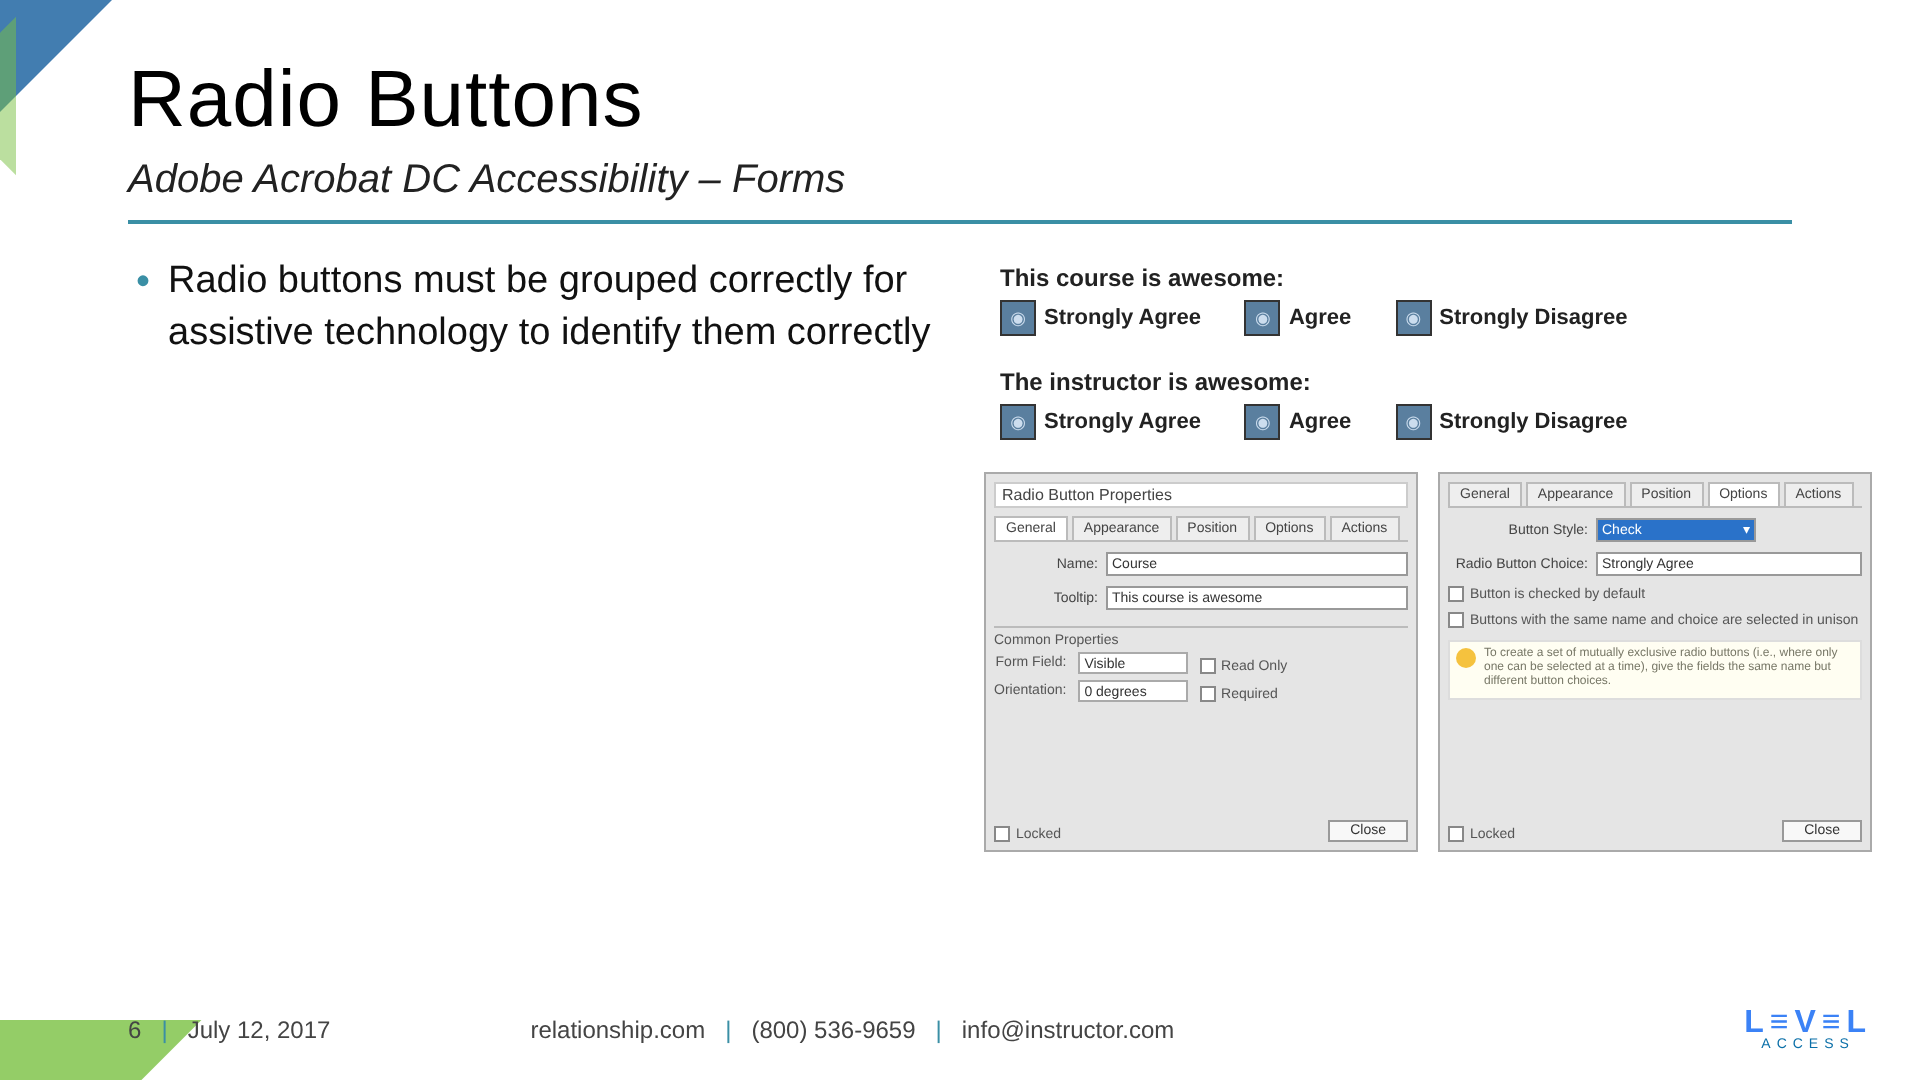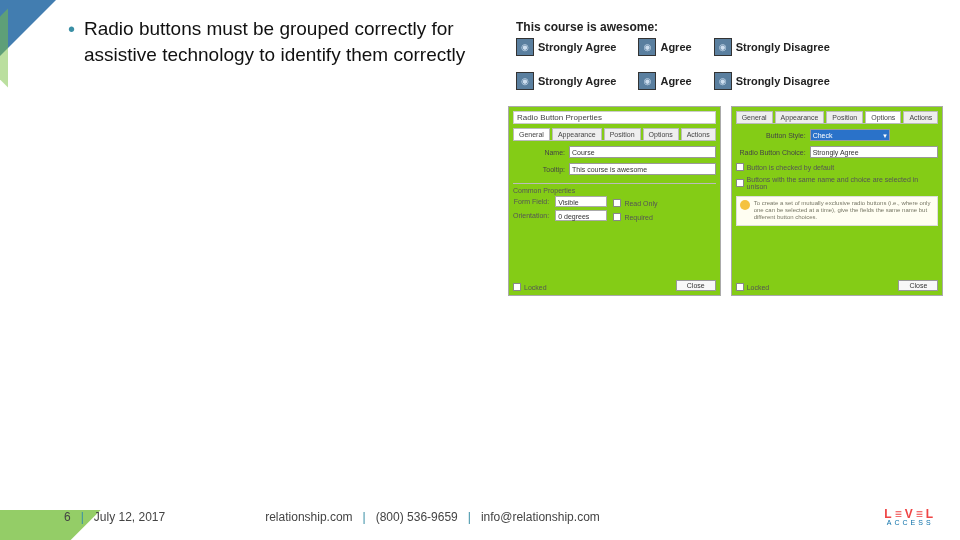--- a/index.html
+++ b/index.html
@@ -6,34 +6,34 @@
   html, body { width: 960px; height: 540px; font-family: Arial, Helvetica, sans-serif; background: #fff; overflow: hidden; }
   .slide { position: relative; width: 960px; height: 540px; }
   .deco-tl, .deco-bl { position: absolute; width: 0; height: 0; }
   .deco-tl { top: 0; left: 0; border-left: 28px solid #2e6fa8; border-right: 28px solid transparent; border-top: 28px solid #2e6fa8; border-bottom: 28px solid transparent; opacity: .9; }
   .deco-tl2 { position:absolute; top:20px; left:-20px; width:0;height:0; border-left: 28px solid #7ac142; border-right: 28px solid transparent; border-top: 28px solid transparent; border-bottom: 28px solid #7ac142; transform: rotate(45deg); opacity:.5;}
   .deco-bl { bottom: -20px; left: -20px; border-left: 50px solid transparent; border-right: 50px solid #7ac142; border-top: 50px solid transparent; border-bottom: 50px solid #7ac142; transform: rotate(45deg); opacity:.8;}
   .header { padding: 28px 64px 0 64px; }
   .title { font-family: Impact, 'Arial Black', sans-serif; font-size: 40px; letter-spacing: .5px; color:#000; }
   .subtitle { font-style: italic; font-size: 20px; color:#222; margin-top: 6px; }
   .rule { height: 2px; background: #3a8fa5; margin-top: 8px; }
-  .body { display:flex; padding: 16px 24px 0 64px; gap: 24px; }
+  .body { display:flex; padding: 16px 24px 0 64px; gap: 8px; }
   .left { flex: 0 0 420px; }
   ul.bullets { list-style: none; }
   ul.bullets li { position: relative; padding-left: 20px; font-size: 19px; line-height: 1.35; color:#111; margin-bottom: 10px; }
   ul.bullets li::before { content:'•'; position:absolute; left:4px; top:0; color:#3a8fa5; font-size:20px; }
   .right { flex:1; display:flex; flex-direction:column; gap:8px; font-size:10px; color:#222; }
   .survey { padding:4px 8px; }
   .survey-label { font-weight:bold; margin-bottom:4px; font-size:12px; }
   .opts { display:flex; gap:22px; align-items:center; }
   .opt { display:flex; align-items:center; gap:4px; }
   .rbox { width:18px; height:18px; background:#5a7f9f; border:1px solid #333; display:flex; align-items:center; justify-content:center; font-size:9px; color:#cde; }
   .opt span { font-weight:bold; font-size:11px; }
   .dialogs { display:flex; gap:10px; margin-top:4px; }
-  .dialog { flex:1; border:1px solid #aaa; background:#84cc16; font-size:8px; padding:4px; display:flex; flex-direction:column; gap:2px; min-height:190px; }
+  .dialog { flex:1; border:1px solid #aaa; background:#e5e5e5; font-size:8px; padding:4px; display:flex; flex-direction:column; gap:2px; min-height:190px; }
   .dlg-title { background:#fff; border:1px solid #ccc; padding:1px 3px; font-size:8px; color:#444; margin-bottom:2px; }
   .tabs { display:flex; gap:2px; border-bottom:1px solid #bbb; font-size:7px; }
   .tab { padding:2px 5px; border:1px solid #bbb; border-bottom:none; background:#eee; color:#444; }
   .tab.active { background:#fff; }
   .row { display:flex; align-items:center; gap:4px; margin-top:3px; }
   .lbl { width:52px; text-align:right; color:#444; font-size:7px; }
   .inp { flex:1; height:12px; border:1px solid #999; background:#fff; padding:0 2px; font-size:7px; line-height:12px; color:#333; overflow:hidden; white-space:nowrap; }
   .sel { width:80px; height:12px; border:1px solid #999; background:#fff; font-size:7px; line-height:12px; padding:0 2px; position:relative; color:#333;}
   .sel.blue { background:#2a72c9; color:#fff; }
   .sel::after { content:'▾'; position:absolute; right:2px; top:0; font-size:7px; color:#666;}
@@ -46,31 +46,36 @@
   .btn { border:1px solid #999; background:#f8f8f8; padding:1px 10px; font-size:7px; color:#333;}
   .cprops { border-top:1px solid #bbb; margin-top:6px; padding-top:3px;}
   .cprops .hdr { font-size:7px; color:#555; margin-bottom:2px;}
   .grid2 { display:grid; grid-template-columns: auto 1fr auto 1fr; gap:3px 6px; font-size:7px; align-items:center;}
   .grid2 .lbl2 { text-align:right; color:#555;}
   .grid2 .val { height:11px; border:1px solid #aaa; background:#fff; font-size:7px; line-height:11px; padding:0 2px; color:#333;}
 
   .footer { position:absolute; bottom:14px; left:64px; right:24px; display:flex; align-items:center; font-size:12px; color:#444; gap:10px;}
   .sep { color:#3a8fa5; }
   .logo { margin-left:auto; display:flex; align-items:center; gap:6px; }
-  .logo-text { font-size:12px; letter-spacing:3px; color:#ef4444; font-weight:bold;}
+  .logo-text { font-size:16px; letter-spacing:3px; color:#3b82f6; font-weight:bold;}
   .logo-sub { font-size:7px; letter-spacing:3px; color:#0a6fa8; margin-top:-2px;}
 </style>
 </head>
 <body>
 
 <div class="slide">
   <div class="deco-tl"></div>
   <div class="deco-tl2"></div>
   <div class="deco-bl"></div>
 
+  <div class="header">
+    <div class="title">Radio Buttons</div>
+    <div class="subtitle">Adobe Acrobat DC Accessibility – Forms</div>
+    <div class="rule"></div>
+  </div>
 
   <div class="body">
     <div class="left">
       <ul class="bullets">
         <li>Radio buttons must be grouped correctly for assistive technology to identify them correctly</li>
       </ul>
     </div>
 
     <div class="right">
       <div class="survey">
@@ -84,20 +89,21 @@
               <div class="rbox">◉</div>
               <span>Agree</span>
             </div>
           <div class="opt">
               <div class="rbox">◉</div>
               <span>Strongly Disagree</span>
             </div>
         </div>
       </div>
       <div class="survey">
+        <div class="survey-label">The instructor is awesome:</div>
         <div class="opts">
           <div class="opt">
               <div class="rbox">◉</div>
               <span>Strongly Agree</span>
             </div>
           <div class="opt">
               <div class="rbox">◉</div>
               <span>Agree</span>
             </div>
           <div class="opt">
@@ -196,21 +202,21 @@
 
   <div class="footer">
     <span>6</span>
     <span class="sep">|</span>
     <span>July 12, 2017</span>
     <span style="flex:0 0 80px"></span>
     <span>relationship.com</span>
     <span class="sep">|</span>
     <span>(800) 536-9659</span>
     <span class="sep">|</span>
-    <span>info@relationship.com</span>
+    <span>info@instructor.com</span>
     <div class="logo">
       <div style="display:flex;flex-direction:column;align-items:center">
         <div class="logo-text">L≡V≡L</div>
         <div class="logo-sub">ACCESS</div>
       </div>
     </div>
   </div>
 </div>
 
 </body></html>

